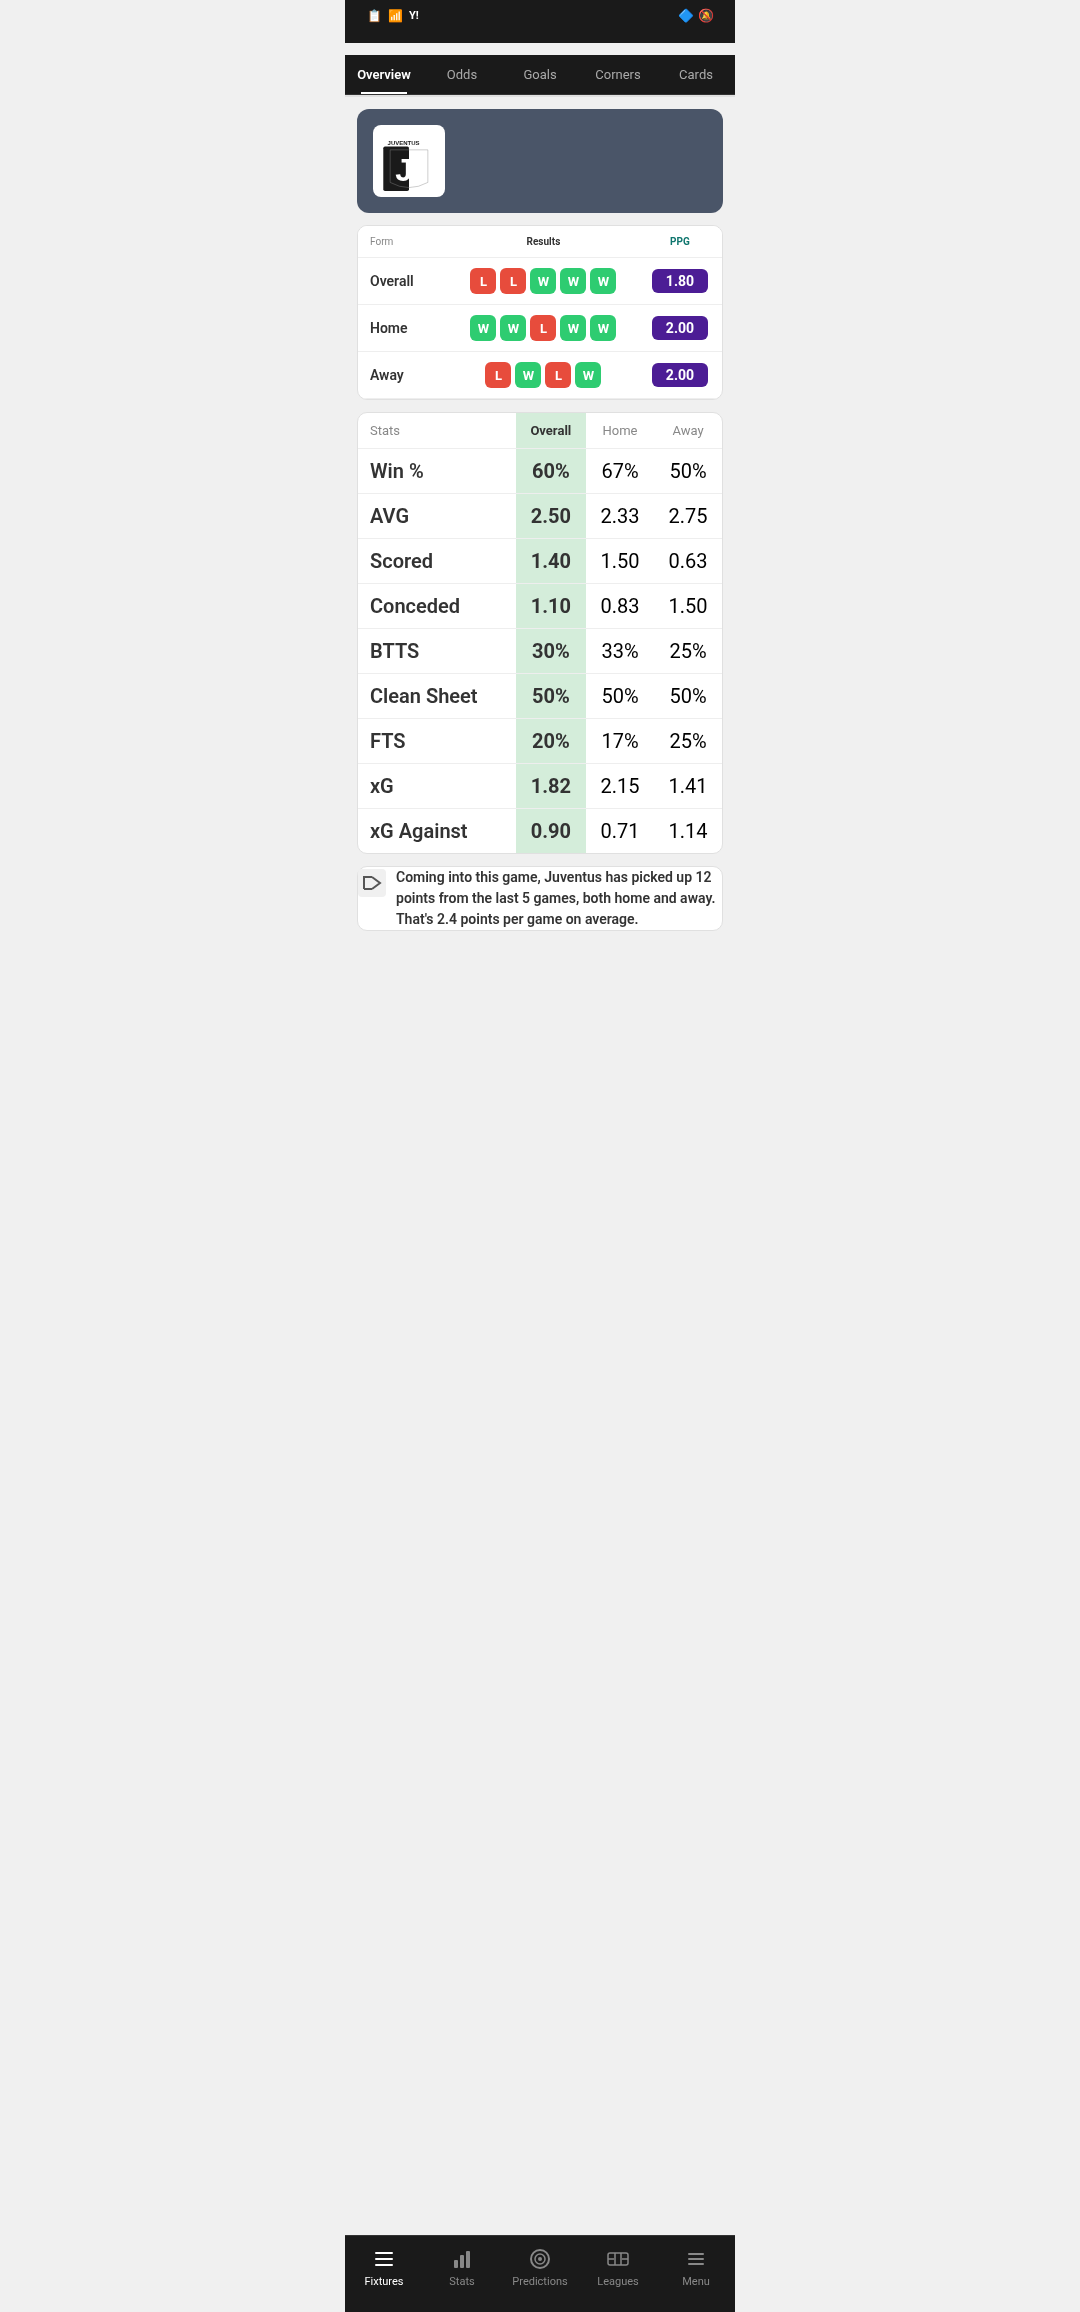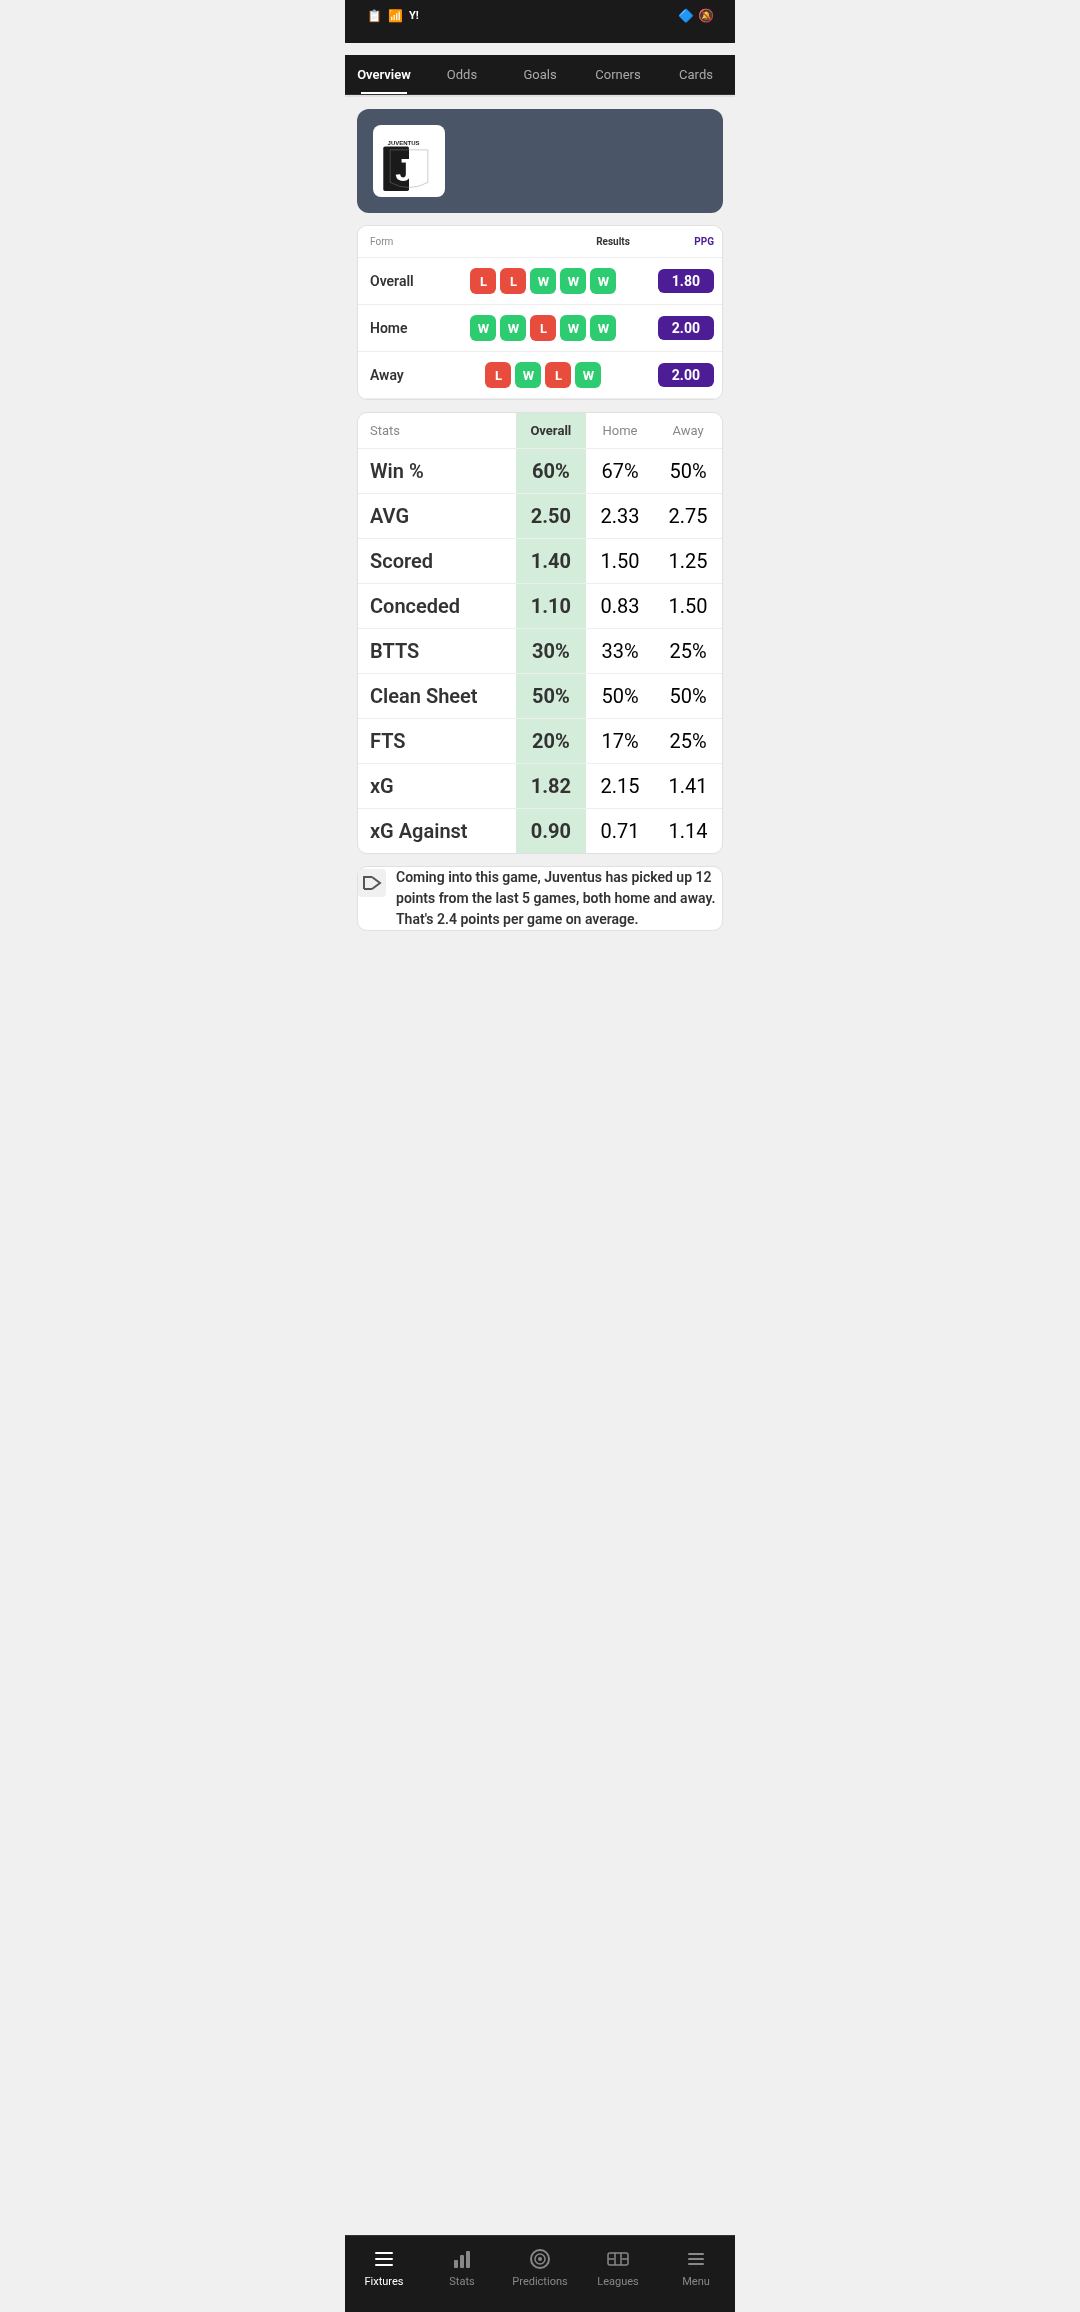--- a/index.html
+++ b/index.html
@@ -147,21 +147,21 @@
       border-radius: 10px;
       overflow: hidden;
       margin-bottom: 12px;
       border: 1px solid #e0e0e0;
     }
 
     
     .form-table { width: 100%; border-collapse: collapse; }
     .form-table th, .form-table td {
       padding: 10px 8px;
-      text-align: right;
+      text-align: center;
       border-bottom: 1px solid #eee;
     }
     .form-table th {
       font-size: 10px;
       color: #888;
       font-weight: 400;
       background: white;
     }
     .form-table th:first-child, .form-table td:first-child {
       text-align: left;
@@ -339,21 +339,21 @@
       <div class="team-recent"></div>
     </div>
   </div>
 
   <div class="table-box">
     <table class="form-table">
       <thead>
         <tr>
           <th>Form</th>
           <th style="font-weight:700;color:#333;">Results</th>
-          <th style="font-weight:700;color:#4c1d95;">PPG</th>
+          <th style="font-weight:700;color:#0f766e;">PPG</th>
         </tr>
       </thead>
       <tbody id="form-tbody">
       <tr>
             <td>Overall</td>
             <td>
               <div class="result-badges">
                 <div class="badge L">L</div>
                 <div class="badge L">L</div>
                 <div class="badge W">W</div>
@@ -412,21 +412,21 @@
           <tr>
             <td>AVG</td>
             <td class="col-overall">2.50</td>
             <td>2.33</td>
             <td>2.75</td>
           </tr>
           <tr>
             <td>Scored</td>
             <td class="col-overall">1.40</td>
             <td>1.50</td>
-            <td>1.25</td>
+            <td>0.63</td>
           </tr>
           <tr>
             <td>Conceded</td>
             <td class="col-overall">1.10</td>
             <td>0.83</td>
             <td>1.50</td>
           </tr>
           <tr>
             <td>BTTS</td>
             <td class="col-overall">30%</td>

